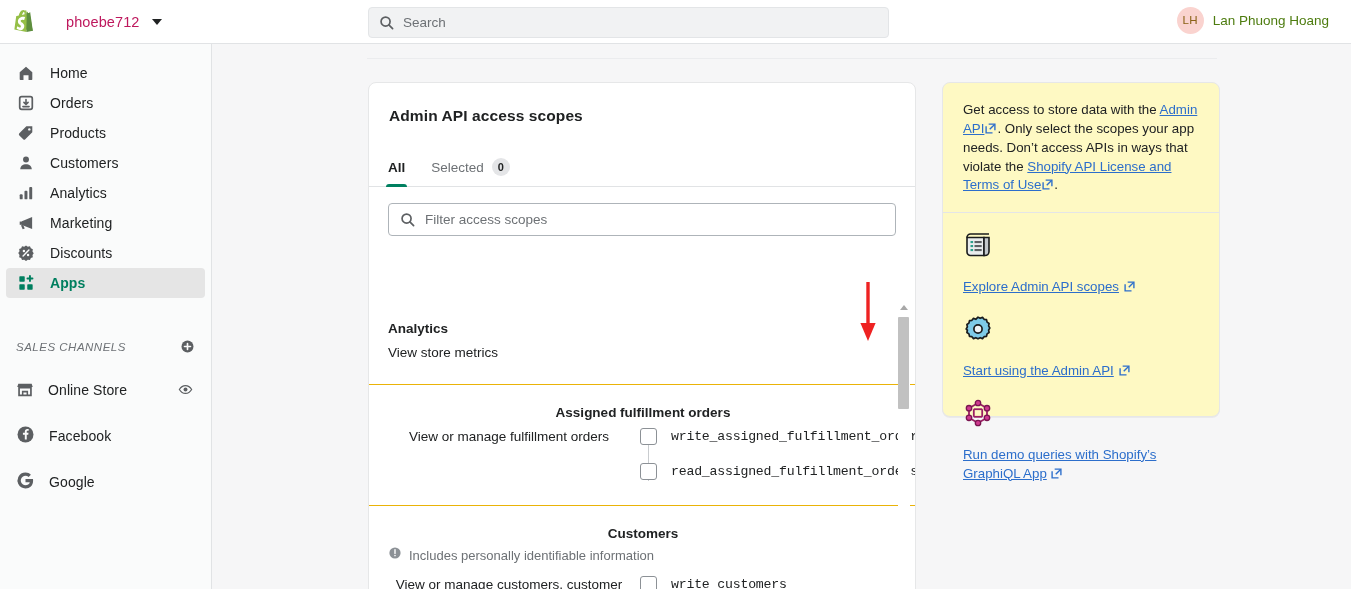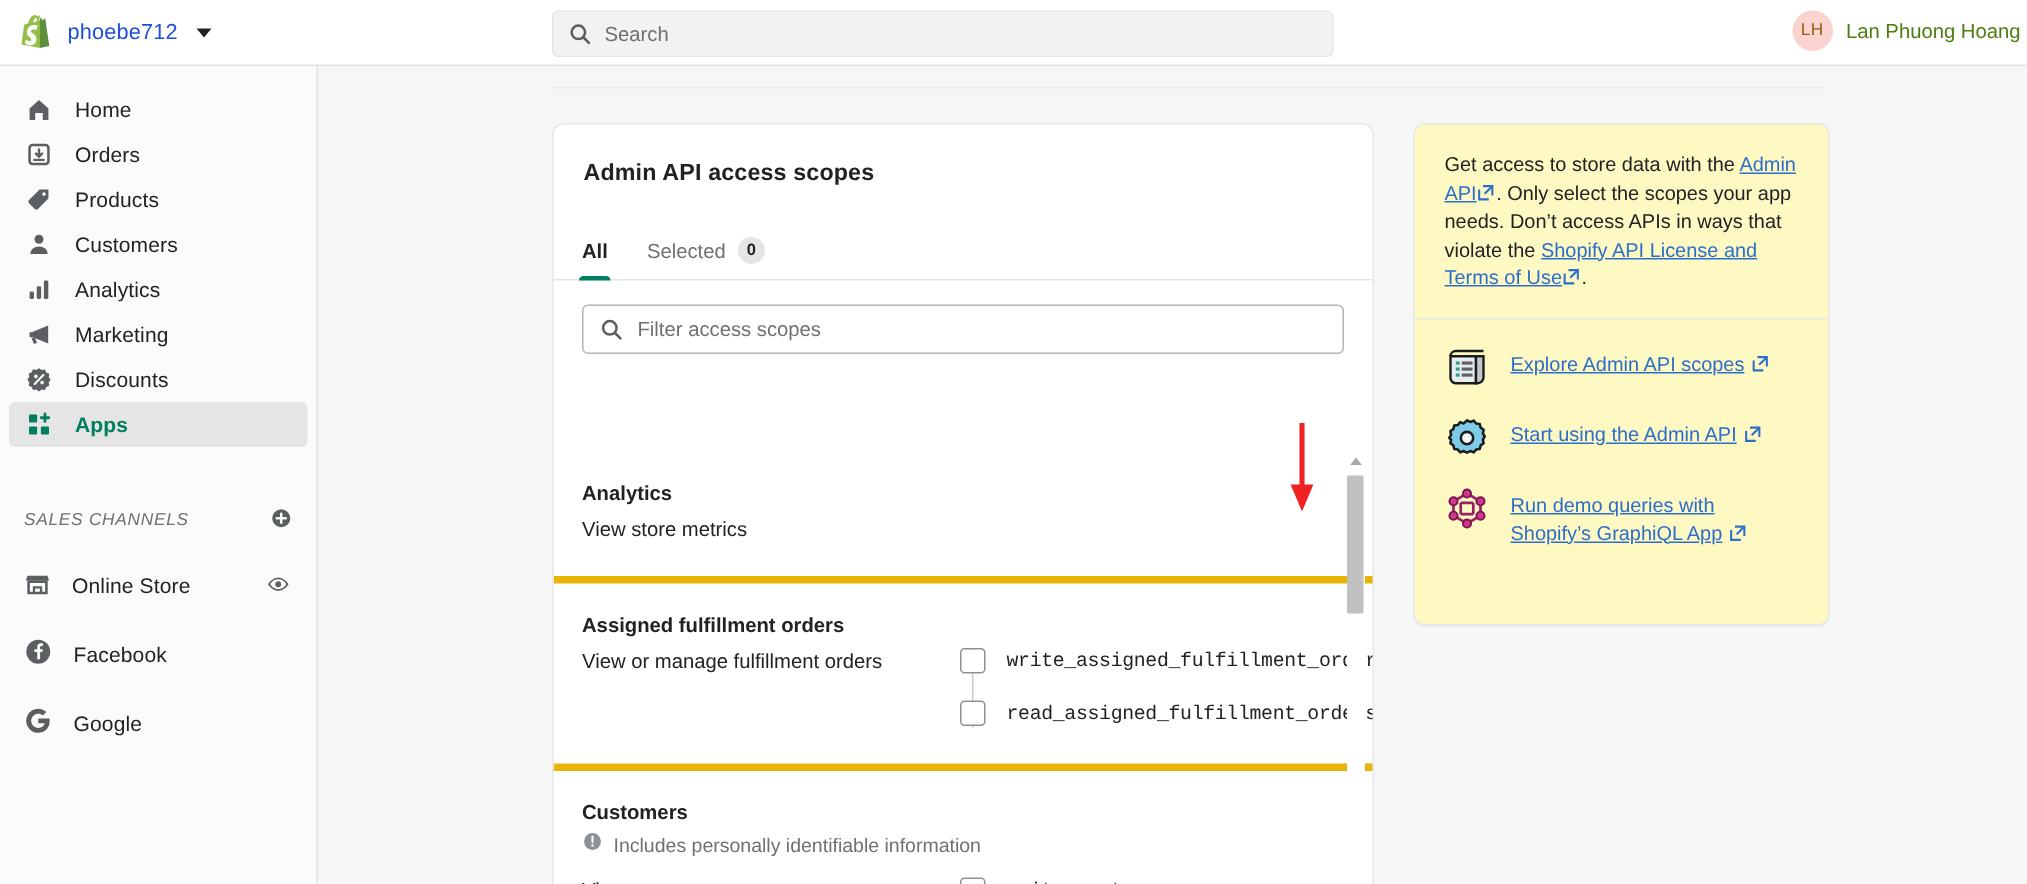--- a/index.html
+++ b/index.html
@@ -21,41 +21,41 @@
     display: flex; align-items: center;
   }
   .store-block {
     display: flex; align-items: center; gap: 9px;
     padding-left: 14px; width: 215px; height: 100%;
   }
   .shop-logo {
     width: 22px; height: 24px;
     display: flex; align-items: center; justify-content: center;
   }
-  .store-name { font-size: 14.5px; color: #1d4ed8; letter-spacing: .1px; }
+  .store-name { font-size: 14.5px; color: #be185d; letter-spacing: .1px; margin-left: 21px; }
   .caret-down {
     width: 0; height: 0;
     border-left: 5px solid transparent;
     border-right: 5px solid transparent;
     border-top: 6px solid #202223;
     margin-left: 4px;
   }
   .search-wrap {
     position: absolute; left: 368px; top: 7px;
     width: 521px; height: 31px;
     background: #f1f2f3;
     border: 1px solid #e3e5e7;
     border-radius: 4px;
     display: flex; align-items: center; padding: 0 10px; gap: 9px;
   }
   .search-wrap .ph { font-size: 13.5px; color: #6d7175; }
   .user-block {
     position: absolute; right: 0px; top: 0;
     height: 40px; display: flex; align-items: center; gap: 9px;
-    padding-right: 4px;
+    padding-right: 22px;
   }
   .avatar {
     width: 27px; height: 27px; border-radius: 50%;
     background: #fad3cf; color: #8a6116;
     font-size: 11.5px; display: flex; align-items: center; justify-content: center;
     letter-spacing: .3px;
   }
   .user-name { font-size: 13.5px; color: #4d7c0f; }
 
   
@@ -143,21 +143,21 @@
     display: flex; align-items: center; gap: 10px; padding: 12px 11px;
   }
   .filter-box .ph { font-size: 13.5px; color: #6d7175; }
 
   .scope-scroll {
     position: absolute; top: 218px; left: 0;
     width: 548px; height: 342px;
     overflow: hidden;
   }
   .scope-group { padding: 0 19px; position: relative; }
-  .scope-group + .scope-group { border-top: 5px solid #eab308; }
+  .scope-group + .scope-group { border-top: 1px solid #eab308; text-align: center; }
   .grp-title { font-size: 13.5px; font-weight: 600; color: #202223; }
   .pii-row { display: flex; align-items: center; gap: 7px; margin-top: 5px; }
   .pii-text { font-size: 13px; color: #6d7175; }
   .grp-body { display: flex; margin-top: 7px; }
   .grp-desc { width: 252px; font-size: 13.5px; color: #202223; line-height: 19px; padding-right: 10px; }
   .scopes-col { position: relative; flex: 1; }
   .scope-row { display: flex; gap: 14px; align-items: flex-start; position: relative; }
   .cbx {
     width: 17px; height: 17px; flex: 0 0 17px;
     border: 1.5px solid #8c9196; border-radius: 3px; background: #fff;
@@ -197,21 +197,21 @@
     position: absolute; left: 730px; top: 38px;
     width: 278px; height: 335px;
     background: #fef9c3; border: 1px solid #e6e7e8; border-radius: 8px;
     box-shadow: 0 1px 0 rgba(22,29,37,.05);
     padding: 18px 20px 0 20px;
   }
   .side-text { font-size: 13.3px; line-height: 18.5px; color: #202223; }
   .lnk { color: #2c6ecb; text-decoration: underline; cursor: pointer; }
   .ext { display: inline-block; vertical-align: -1px; margin: 0 1px; }
   .divider { border-top: 1px solid #e4e5e7; margin: 16px -20px 0 -20px; }
-  .link-row { display: flex; align-items: flex-start; gap: 14px; margin-top: 17px; }
+  .link-row { display: flex; align-items: flex-start; gap: 14px; margin-top: 17px; flex-direction: column; }
   .link-row .bigico { width: 30px; height: 30px; flex: 0 0 30px; }
   .link-row .ltxt { font-size: 13.3px; line-height: 19px; padding-top: 3px; }
 </style>
 </head>
 <body>
 
 <div class="topbar">
   <div class="store-block">
     <span class="shop-logo">
       <svg width="22" height="24" viewBox="0 0 22 24">

